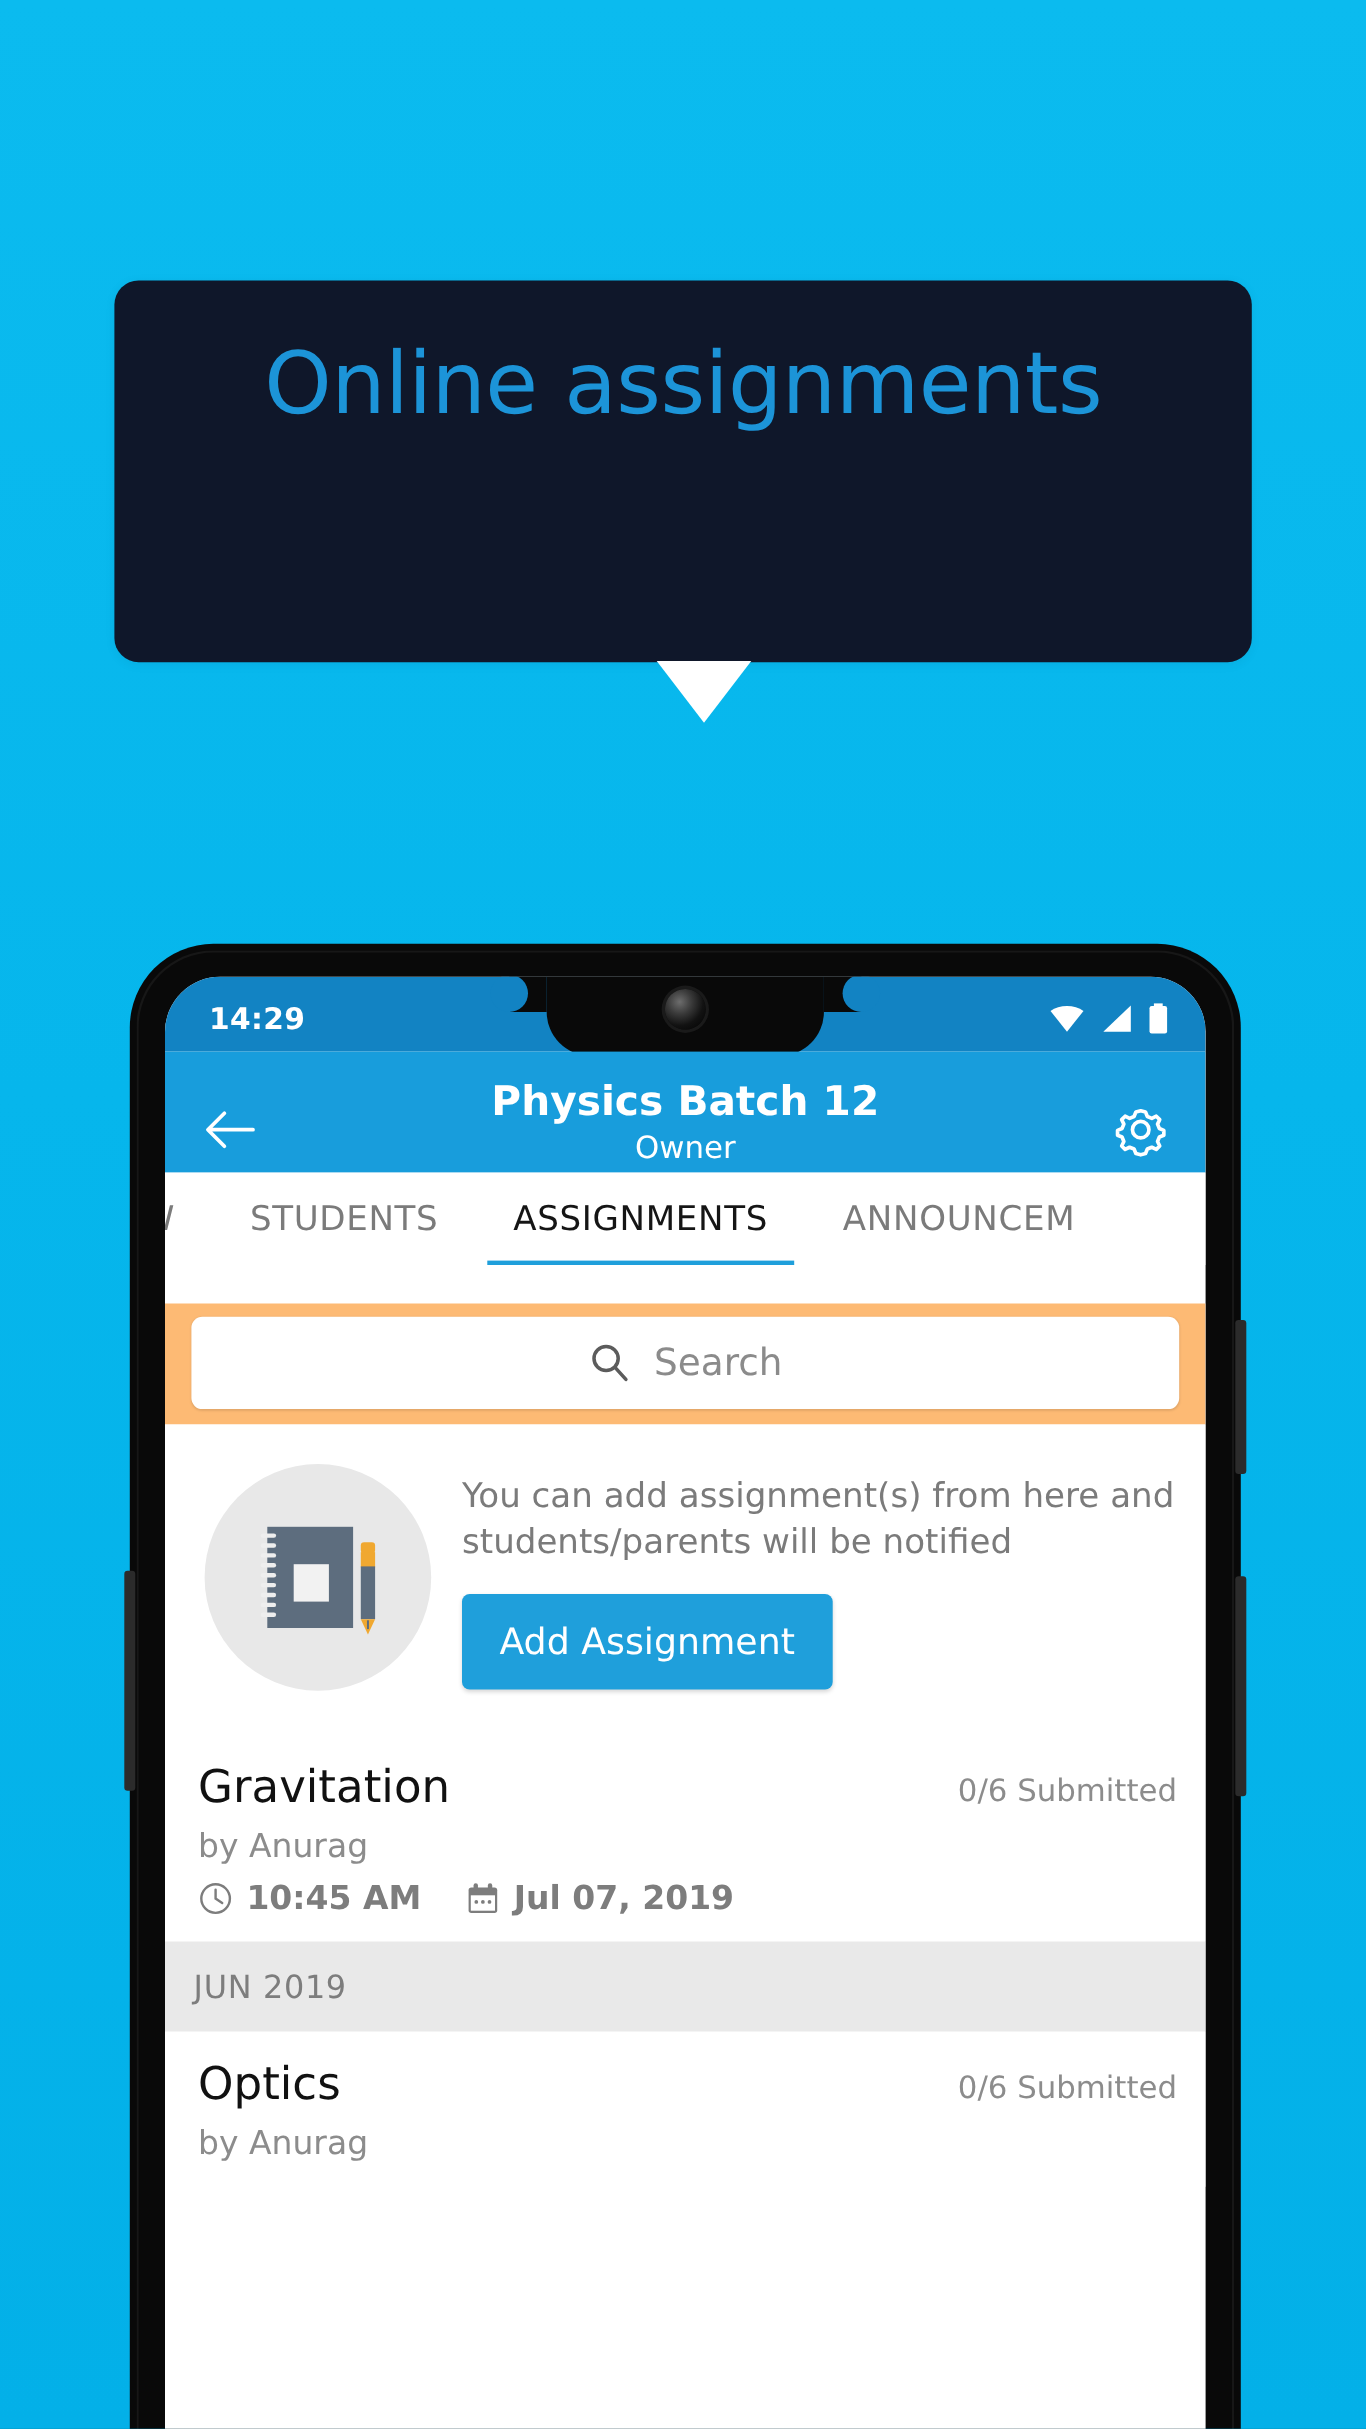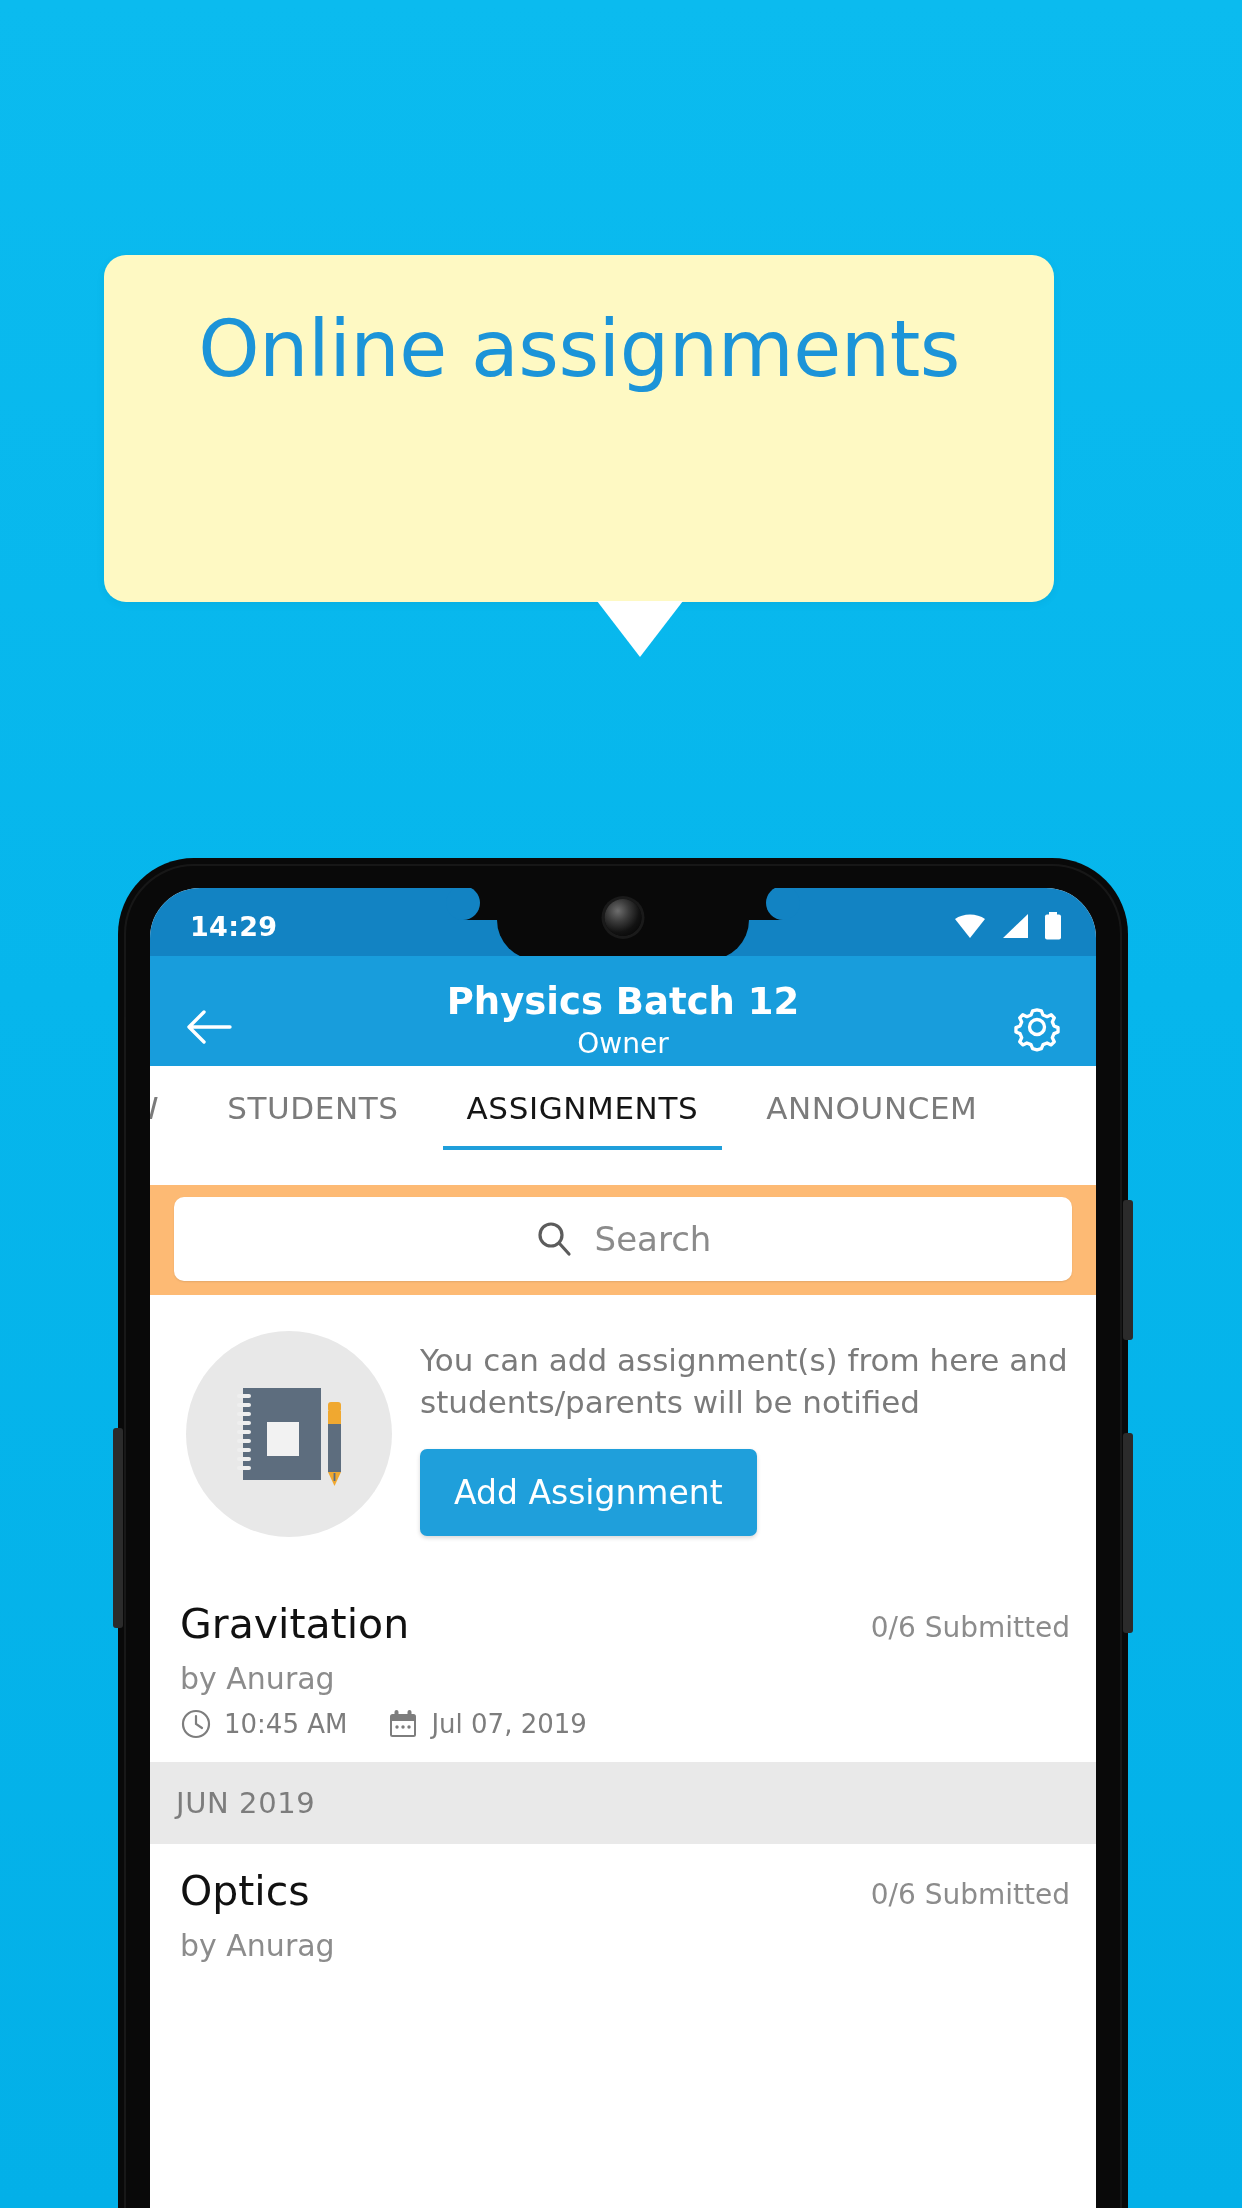--- a/index.html
+++ b/index.html
@@ -15,22 +15,22 @@
   
   #bg{
     position:absolute; inset:0;
     background:linear-gradient(180deg,#0bbbef 0%,#06b6ec 45%,#03b0e8 100%);
   }
 
   
   #promo-card{
     position:absolute;
     left:104px; top:255px;
-    width:950px; height:347px;
-    background:#fef9c3;
+    width:1034px; height:347px;
+    background:#0f172a;
     border-radius:22px;
     box-shadow:0 2px 10px rgba(0,0,0,0.05);
     z-index:5;
   }
   #promo-tail{
     position:absolute;
     left:597px; top:601px;
     width:0; height:0;
     border-left:43px solid transparent;
     border-right:43px solid transparent;
@@ -348,22 +348,23 @@
   .assign-by{
     margin-top:12px;
     font-size:30px;
     color:#8c8c8c;
   }
   .assign-meta{
     margin-top:12px;
     display:flex;
     align-items:center;
     gap:12px;
-    font-size:26px;
+    font-size:30px;
     color:#7d7d7d;
+    font-weight:bold;
   }
   .assign-meta .gap{ width:16px; }
 </style>
 </head>
 <body>
 
 <div id="bg"></div>
 
 <div id="promo-card">
   <div id="promo-title">Online assignments</div>

